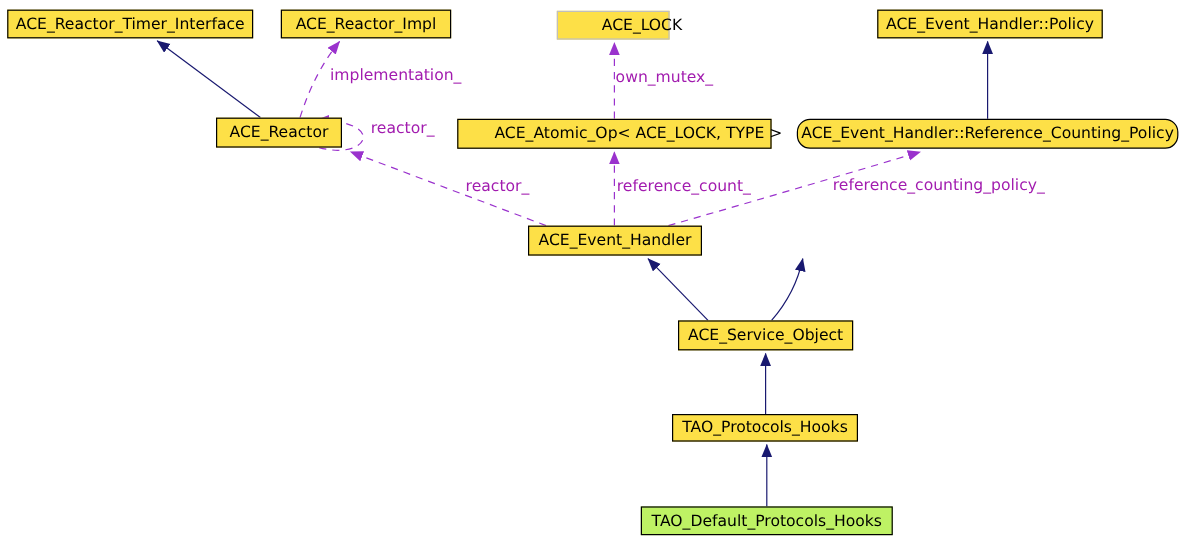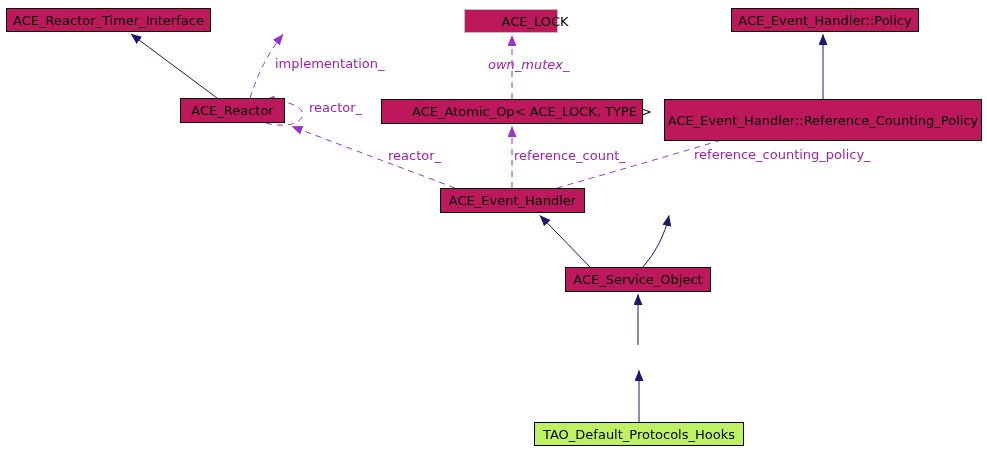--- a/index.html
+++ b/index.html
@@ -18,21 +18,21 @@
   .edges {
     position: absolute;
     left: 0;
     top: 0;
     width: 987px;
     height: 451px;
   }
   .node {
     position: absolute;
     box-sizing: border-box;
-    background: #be185d;
+    background: #fde047;
     border: 1px solid #000000;
     color: #000000;
     font-size: 13px;
     display: flex;
     align-items: center;
     justify-content: center;
     white-space: nowrap;
     cursor: pointer;
   }
   .node.undocumented {
@@ -86,42 +86,44 @@
     <path class="usage-edge" d="M 250,98 Q 262,60 283,34.5" marker-end="url(#arrow-purple)"></path>
     <path class="usage-edge" d="M 512,99 L 512,35.5" marker-end="url(#arrow-purple)"></path>
     <path class="usage-edge" d="M 266,123 C 306,134 324,101 264,100" marker-end="url(#arrow-purple)"></path>
     <path class="usage-edge" d="M 455,188 L 292,126.5" marker-end="url(#arrow-purple)"></path>
     <path class="usage-edge" d="M 512,188 L 512,126.5" marker-end="url(#arrow-purple)"></path>
     <path class="usage-edge" d="M 557,188 Q 662,158 767,126.5" marker-end="url(#arrow-purple)"></path>
   </svg>
 
   <div class="node" style="left:6px; top:8px; width:205px; height:24px;">ACE_Reactor_Timer_Interface</div>
 
+  <div class="node" style="left:234px; top:8px; width:142px; height:24px;">ACE_Reactor_Impl</div>
 
   <div class="node undocumented" style="left:464px; top:9px; width:94px; height:24px;padding-left:48px;">ACE_LOCK</div>
 
   <div class="node" style="left:731px; top:8px; width:188px; height:24px;">ACE_Event_Handler::Policy</div>
 
   <div class="node" style="left:180px; top:98px; width:105px; height:25px;text-align:right;">ACE_Reactor</div>
 
   <div class="node" style="left:381px; top:99px; width:262px; height:25px;padding-left:40px;">ACE_Atomic_Op&lt; ACE_LOCK, TYPE &gt;</div>
 
-  <div class="node" style="left:664px; top:99px; width:318px; height:42px;">ACE_Event_Handler::Reference_Counting_Policy</div>
+  <div class="node" style="left:664px; top:99px; width:318px; height:25px;border-radius:11px;">ACE_Event_Handler::Reference_Counting_Policy</div>
 
   <div class="node" style="left:440px; top:188px; width:145px; height:25px;">ACE_Event_Handler</div>
 
 
   <div class="node" style="left:565px; top:267px; width:146px; height:25px;">ACE_Service_Object</div>
 
+  <div class="node" style="left:560px; top:345px; width:155px; height:23px;">TAO_Protocols_Hooks</div>
 
   <div class="node current" style="left:534px; top:422px; width:210px; height:24px;">TAO_Default_Protocols_Hooks</div>
 
   <div class="edge-label" style="left:275px; top:56px;">implementation_</div>
 
-  <div class="edge-label" style="left:488px; top:57px;font-style:italic;">own_mutex_</div>
+  <div class="edge-label" style="left:513px; top:57px;">own_mutex_</div>
 
   <div class="edge-label" style="left:309px; top:100px;">reactor_</div>
 
   <div class="edge-label" style="left:388px; top:148px;">reactor_</div>
 
   <div class="edge-label" style="left:514px; top:148px;">reference_count_</div>
 
   <div class="edge-label" style="left:694px; top:147px;">reference_counting_policy_</div>
 
 </div>

